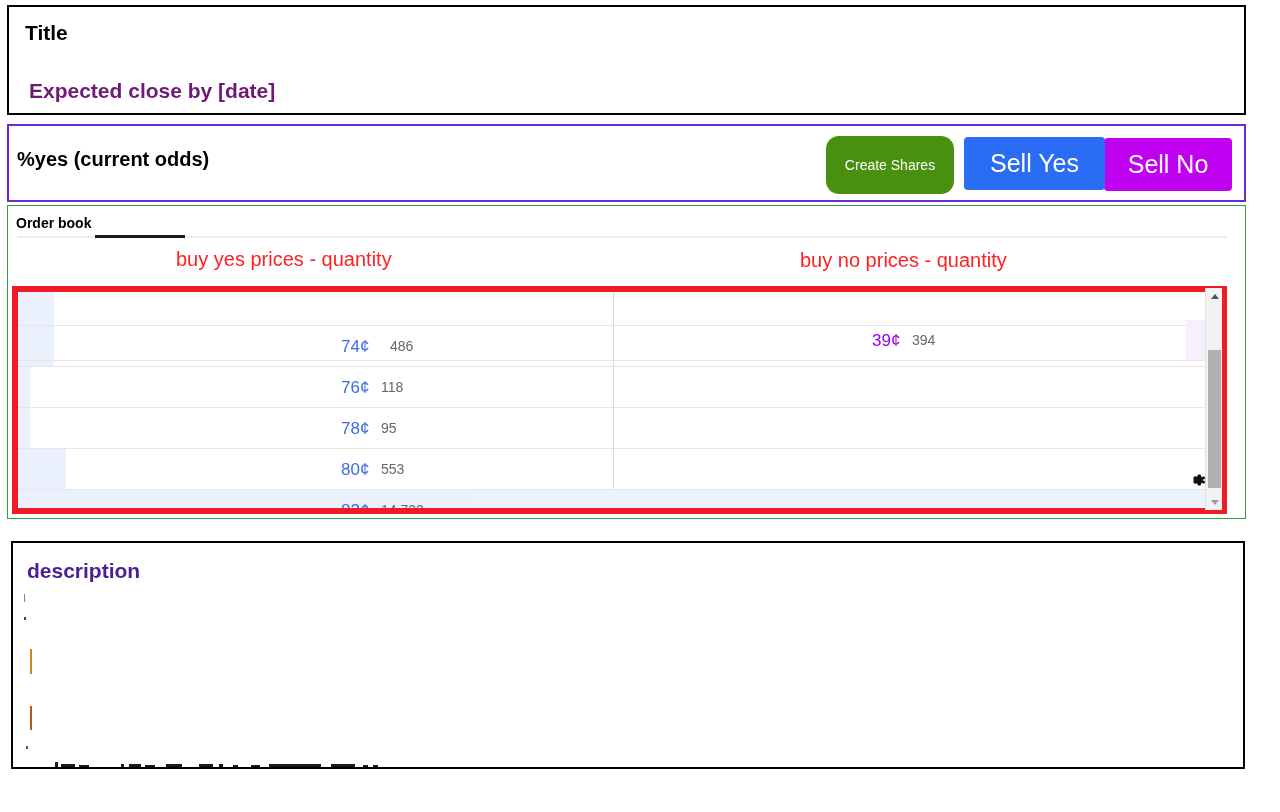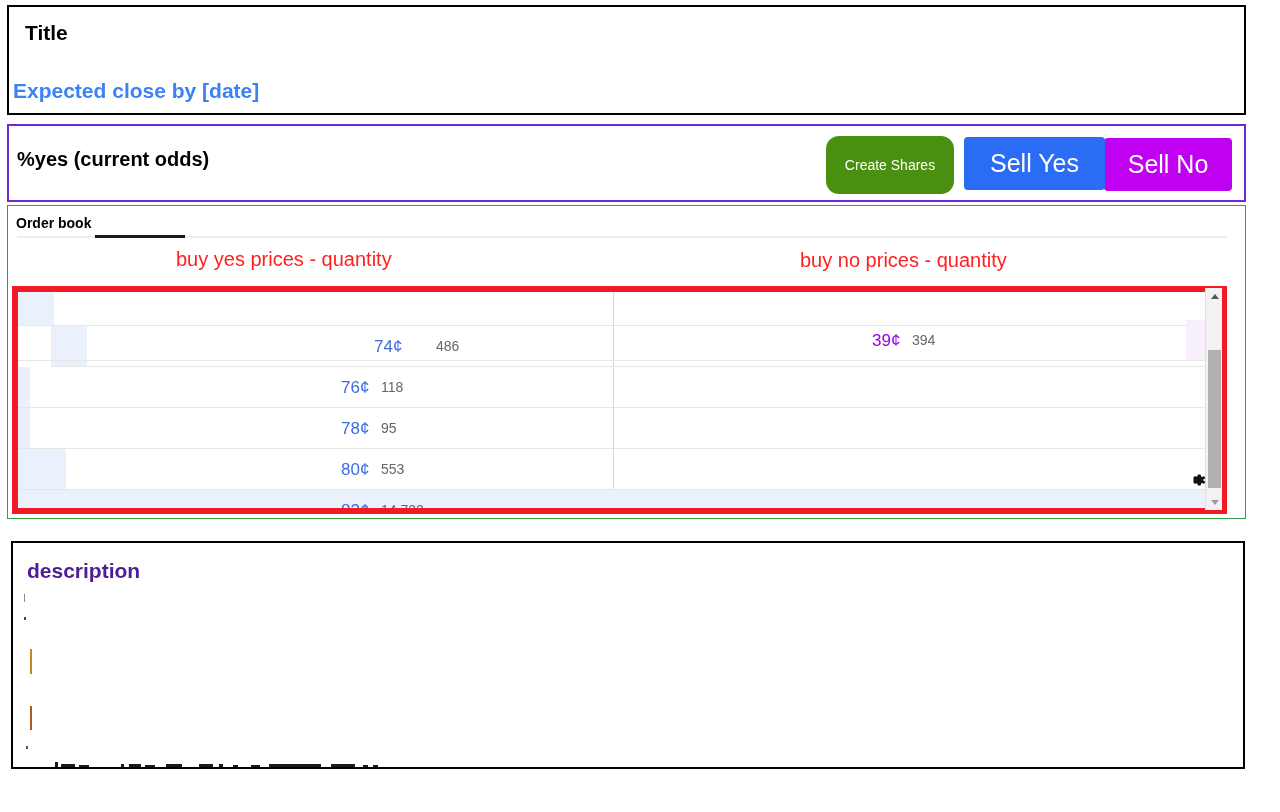--- a/index.html
+++ b/index.html
@@ -15,22 +15,22 @@
   
   .title-panel {
     position: absolute; left: 7px; top: 5px; width: 1239px; height: 110px;
     border: 2px solid #000; background: #fff;
   }
   .title-text {
     position: absolute; left: 16px; top: 14px;
     font-size: 21px; font-weight: bold; color: #000;
   }
   .subtitle-text {
-    position: absolute; left: 4px; top: 72px;
-    font-size: 21px; font-weight: bold; color: #3b82f6;
+    position: absolute; left: 20px; top: 72px;
+    font-size: 21px; font-weight: bold; color: #701a75;
   }
 
   
   .odds-panel {
     position: absolute; left: 7px; top: 124px; width: 1239px; height: 78px;
     border: 2px solid #6d28d9; background: #fff;
   }
   .odds-text {
     position: absolute; left: 8px; top: 22px;
     font-size: 20px; font-weight: bold; color: #000;
@@ -179,24 +179,24 @@
   <div class="tab-strip"></div>
   <div class="tab-active-underline"></div>
 
   <div class="annot annot-yes">buy yes prices - quantity</div>
   <div class="annot annot-no">buy no prices - quantity</div>
   <div class="annot annot-scroll">scrollable</div>
 
   <div class="table-clip">
     <div class="col-divider"></div>
     <div id="yes-rows">
-        <div class="ob-row" style="top: 34px; margin-left: 33px;">
+        <div class="ob-row" style="top: 34px;">
           <div class="depth-bar depth-yes" style="left: 0px; width: 36px;"></div>
           <span class="cell price price-yes" style="left: 323px;">74¢</span>
-          <span class="cell qty" style="left: 385px; text-align: right;">486</span>
+          <span class="cell qty" style="left: 372px; text-align: right;">486</span>
         </div>
         <div class="ob-row" style="top: 75px;">
           <div class="depth-bar depth-yes" style="left: 0px; width: 12px;"></div>
           <span class="cell price price-yes" style="left: 323px;">76¢</span>
           <span class="cell qty" style="left: 363px; text-align: center;">118</span>
         </div>
         <div class="ob-row" style="top: 116px;">
           <div class="depth-bar depth-yes" style="left: 0px; width: 12px;"></div>
           <span class="cell price price-yes" style="left: 323px;">78¢</span>
           <span class="cell qty" style="left: 363px;">95</span>

